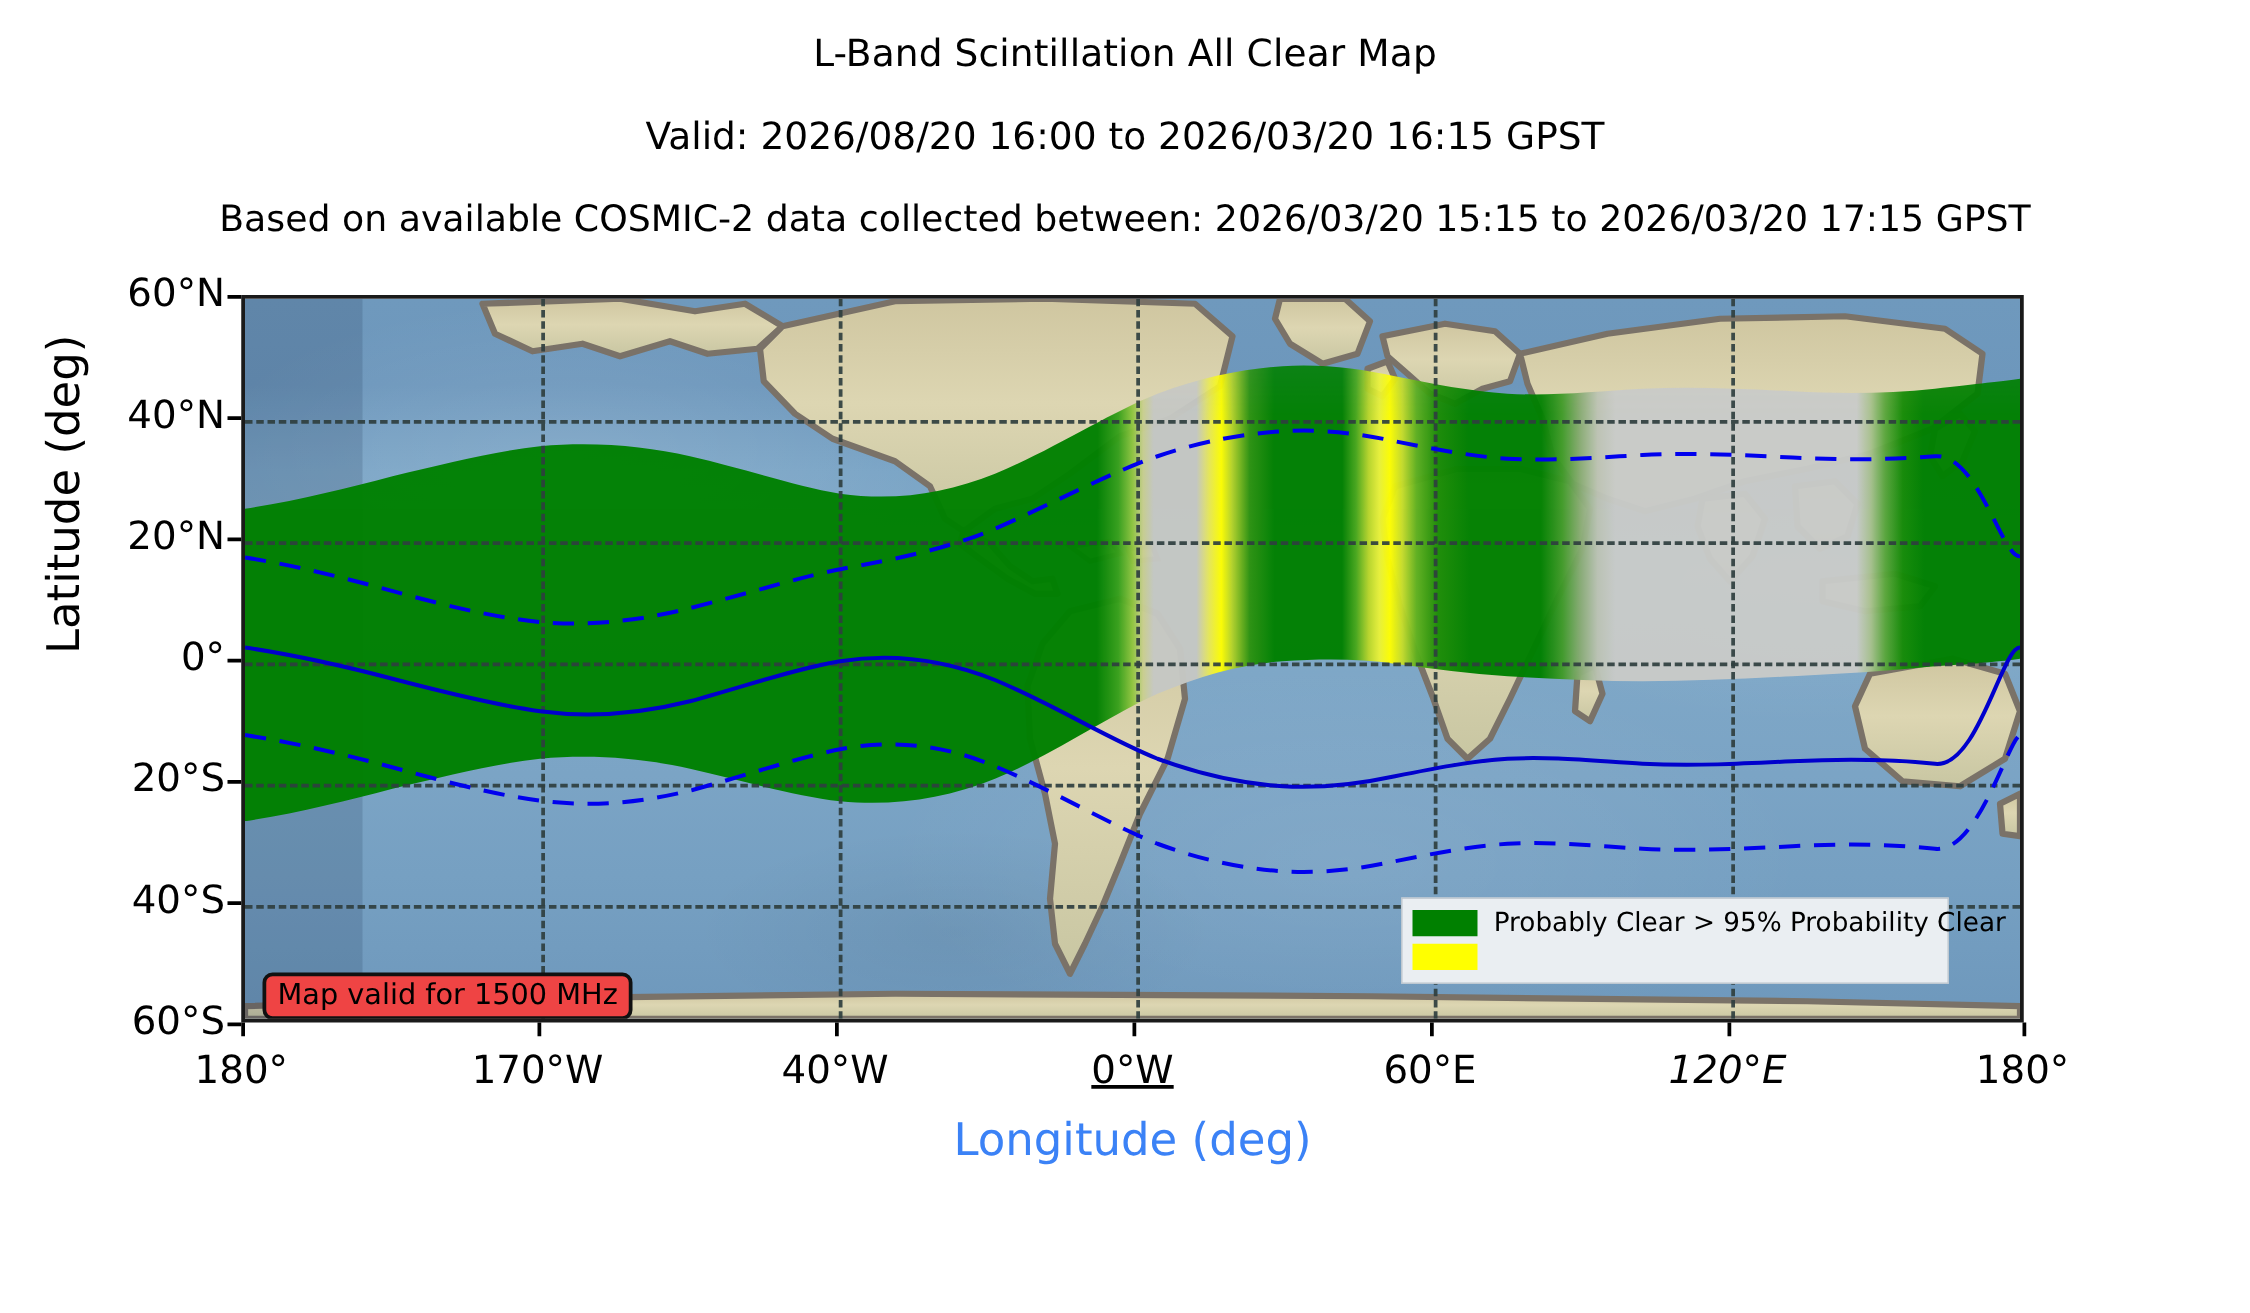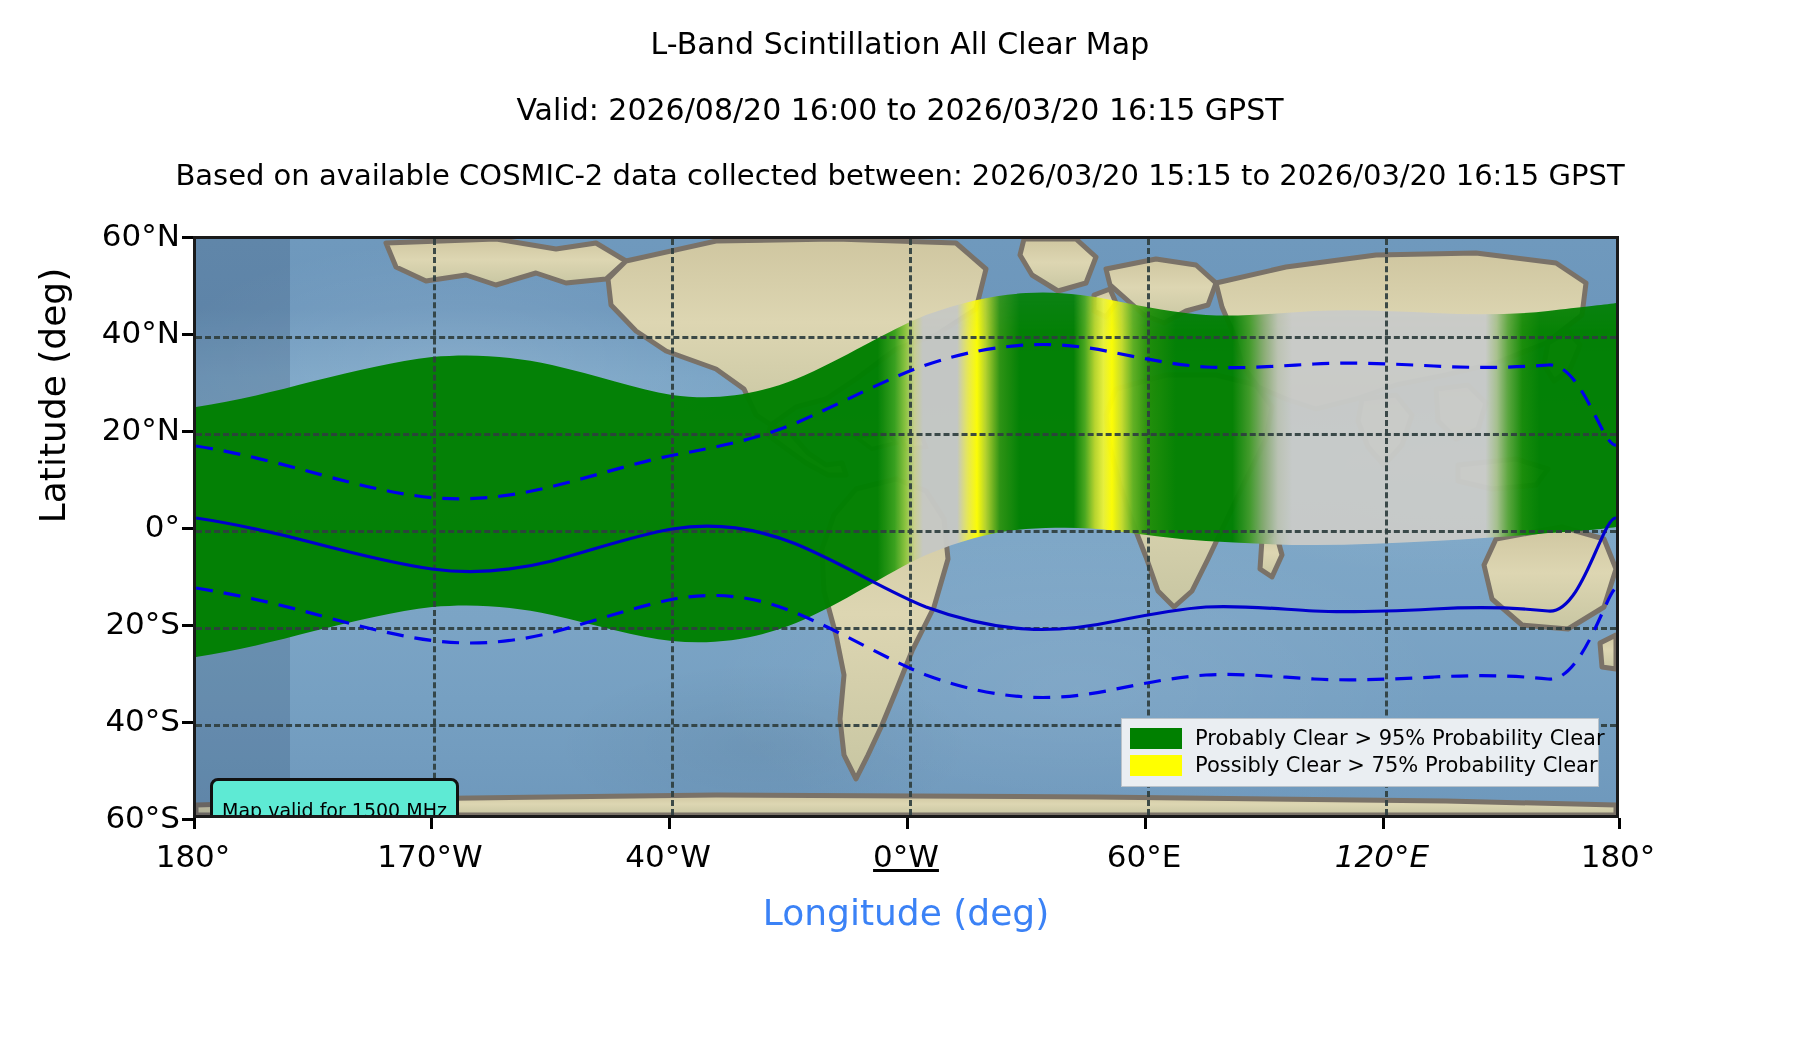--- a/index.html
+++ b/index.html
@@ -192,36 +192,36 @@
     color: #000;
     white-space: nowrap;
     line-height: 1;
   }
 
   
   .freq-box {
     position: absolute;
     left: 207px;
     top: 775px;
-    background: #5eead4;
+    background: #ef4444;
     border: 3px solid #111;
     border-radius: 8px;
-    padding: 18px 9px 4px 9px;
-    font-size: 19px;
+    padding: 2px 9px 4px 9px;
+    font-size: 23px;
     color: #000;
     white-space: nowrap;
   }
 </style>
 </head>
 <body>
 
 <div class="titles">
   <div class="title-main">L-Band Scintillation All Clear Map</div>
   <div class="title-valid">Valid: 2026/08/20 16:00 to 2026/03/20 16:15 GPST</div>
-  <div class="title-based">Based on available COSMIC-2 data collected between: 2026/03/20 15:15 to 2026/03/20 16:15 GPST</div>
+  <div class="title-based">Based on available COSMIC-2 data collected between: 2026/03/20 15:15 to 2026/03/20 17:15 GPST</div>
 </div>
 
 <div class="ylabel">Latitude (deg)</div>
 <div class="xlabel">Longitude (deg)</div>
 
 <div class="plot-frame">
 
   <div class="basemap"></div>
   <div class="ocean-texture"></div>
 
@@ -435,28 +435,27 @@
              C1386,444 1406,352 1420,349" fill="none" stroke="#0000ee" stroke-width="3.2" stroke-dasharray="17 11" opacity="0"></path>
     <path d="M0,349 C44,356 86,366 126,377 C170,389 206,398 240,402
              C284,407 322,402 358,393 C402,381 442,367 478,360
              C522,352 562,358 600,374 C648,394 690,420 730,436
              C768,450 800,456 830,458 C862,460 892,456 920,450
              C950,444 980,438 1010,436 C1046,434 1082,438 1118,440
              C1158,442 1198,440 1238,438 C1276,436 1314,436 1352,440
              C1386,444 1410,354 1420,349" fill="none" stroke="#0000ee" stroke-width="3.2" stroke-dasharray="17 11"></path>
   </svg>
 
-  <div class="legend" style="left:925px; top:479px; width:478px;">
+  <div class="legend" style="left:925px; top:479px; width:438px;">
     <div class="legend-row">
       <div class="legend-swatch" style="background:#008000;"></div>
       <div class="legend-text">Probably Clear &gt; 95% Probability Clear</div>
     </div>
     <div class="legend-row">
       <div class="legend-swatch" style="background:#ffff00;"></div>
-      <div class="legend-text">Possibly Clear &gt; 75% Probability Clear</div>
     </div>
   </div>
 
   <div class="freq-box" style="left:14px; top:539px;">Map valid for 1500 MHz</div>
 </div>
 
 <div>
   <div class="tick-y" style="top:236px;"></div>
   <div class="tick-y" style="top:333px;"></div>
   <div class="tick-y" style="top:430px;"></div>

